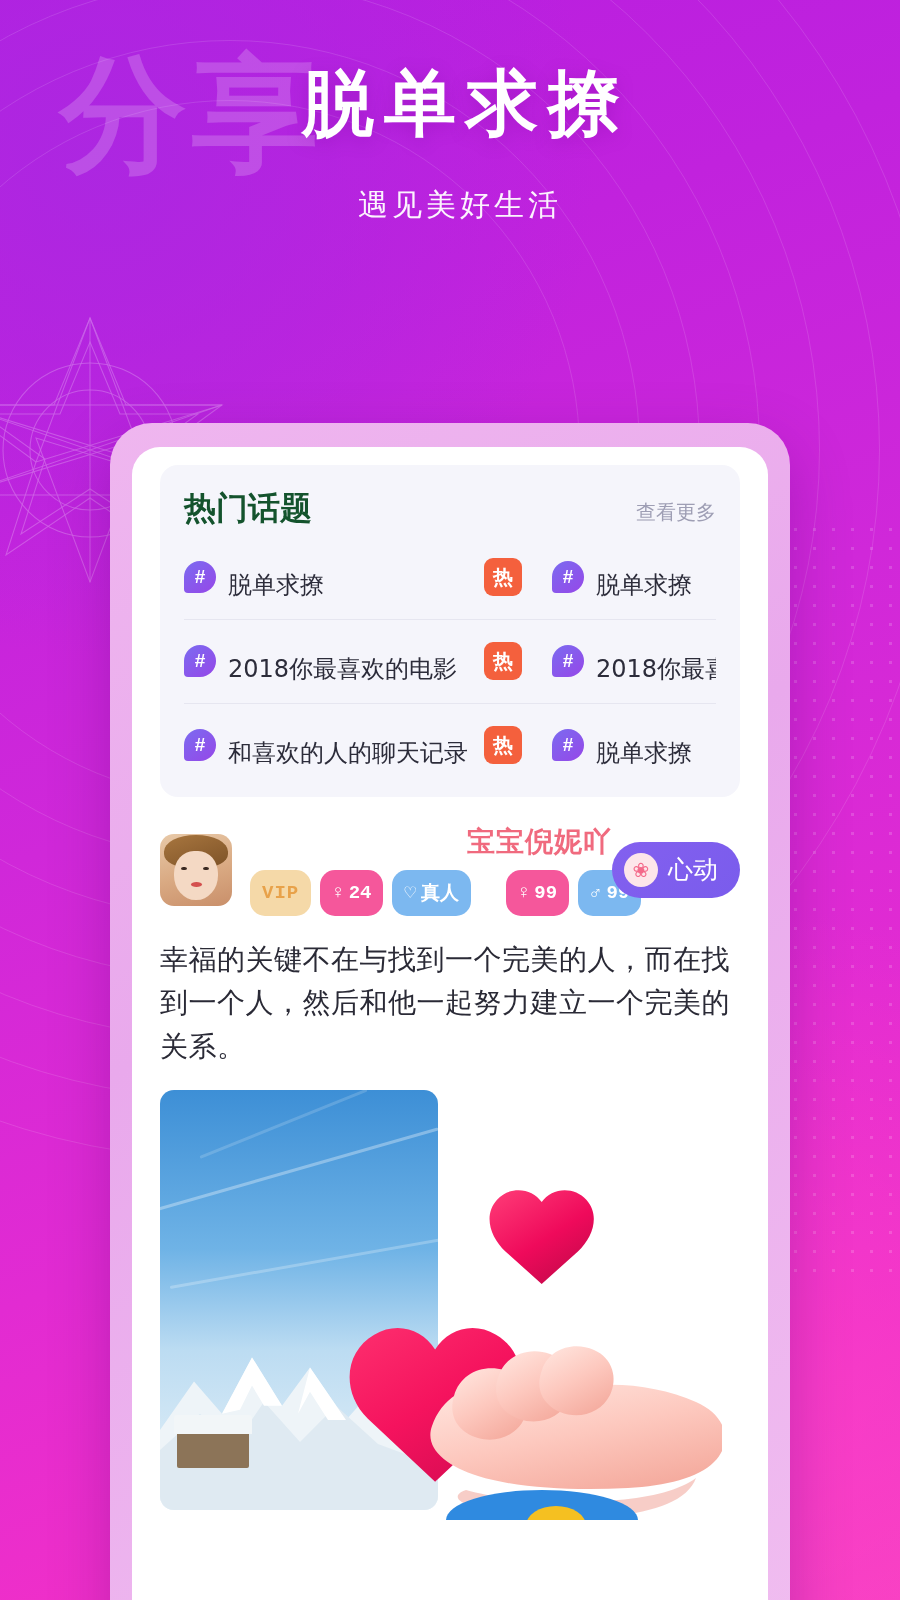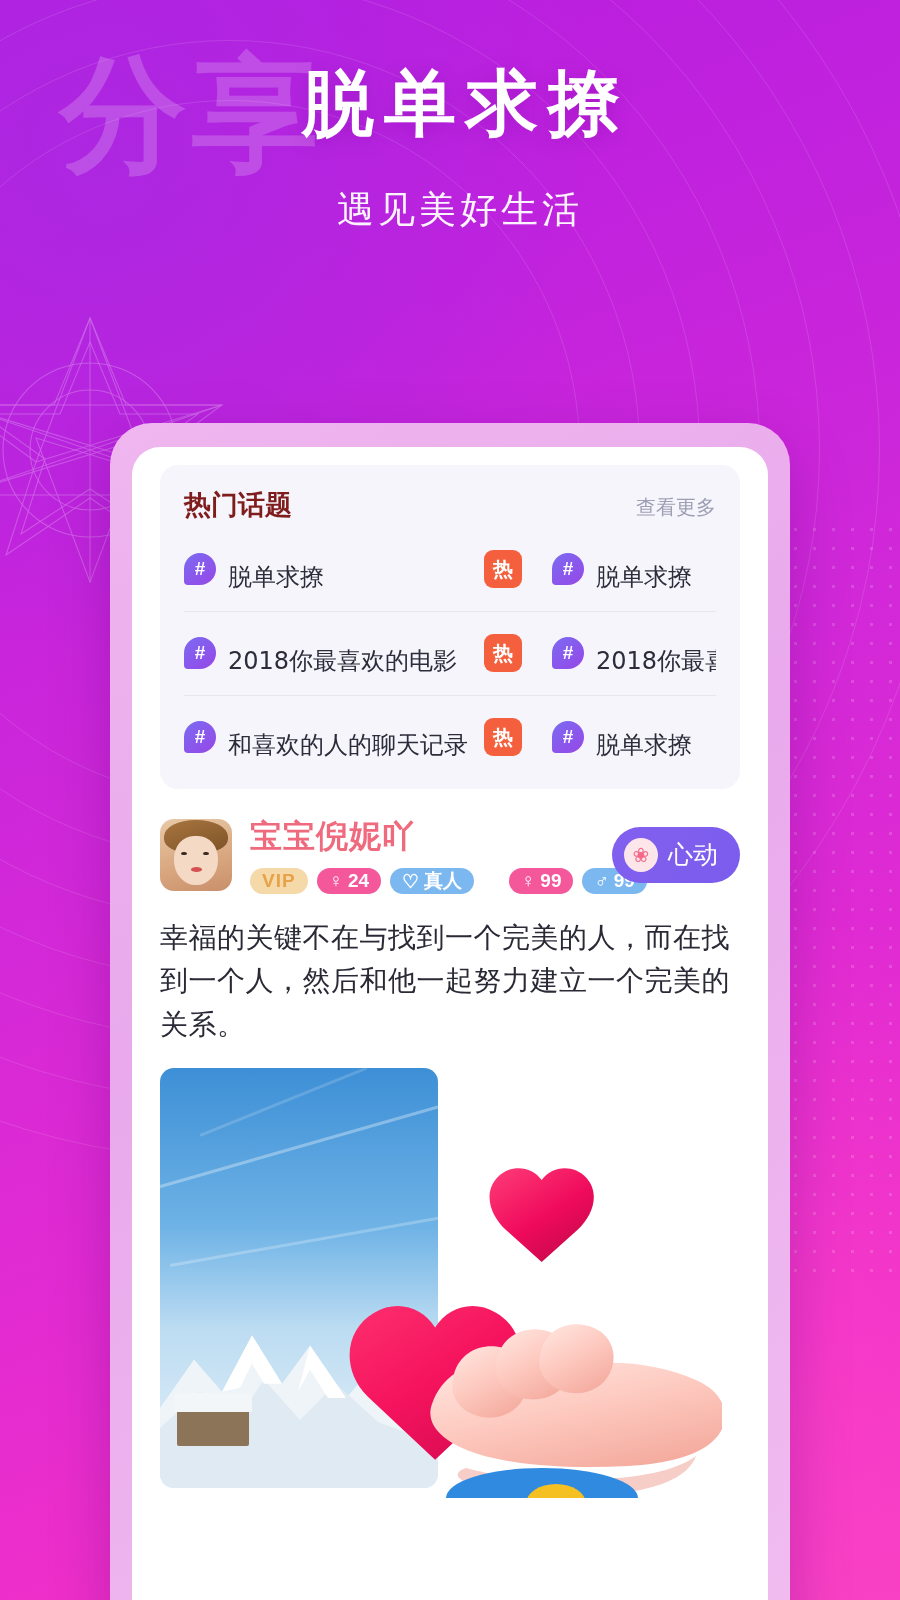--- a/index.html
+++ b/index.html
@@ -25,21 +25,21 @@
   .star-wire { position:absolute; left:-60px; top:300px; width:300px; height:300px; opacity:.30; }
 
   
   .hero { position:relative; z-index:3; padding-top:62px; text-align:center;padding-left:20px; }
   .hero-ghost { position:absolute; left:60px; top:52px; font-size:126px; font-weight:bold;
     color:rgba(255,255,255,.19); letter-spacing:6px; line-height:1;
     font-family:"DejaVu Sans",sans-serif; }
   .hero-title { position:relative; font-size:72px; font-weight:bold; color:#ffffff;
     letter-spacing:10px; line-height:1.15; font-family:"DejaVu Sans",sans-serif;
     text-shadow:0 4px 18px rgba(120,0,150,.28); padding-left:12px; }
-  .hero-sub { margin-top:40px; font-size:37px; color:rgba(255,255,255,.95);
+  .hero-sub { margin-top:40px; font-size:30px; color:rgba(255,255,255,.95);
     letter-spacing:4px; font-family:"DejaVu Sans",sans-serif; }
 
   
   .phone-wrap { position:absolute; z-index:4; left:110px; top:423px; width:680px; height:1240px; }
   .phone-frame { width:100%; height:100%; border-radius:42px;
     background:linear-gradient(150deg,#efb6ef 0%,#e9a9ec 40%,#f0bdf0 100%);
     padding:24px 22px 0 22px; box-shadow:0 22px 60px rgba(90,0,120,.30); }
   .phone-screen { width:100%; height:100%; background:#ffffff;
     border-radius:28px 28px 0 0; overflow:hidden; position:relative; }
 
@@ -68,21 +68,21 @@
   .bell-wrap { margin-left:auto; position:relative; width:56px; height:56px; margin-top:-2px; }
   .bell-badge { position:absolute; right:-4px; top:-6px; min-width:32px; height:32px;
     border-radius:16px; background:#f4624a; color:#fff; font-size:21px; font-weight:bold;
     display:flex; align-items:center; justify-content:center; padding:0 6px; }
 
   
   .topics-card { margin:18px 28px 0 28px; background:#f5f5fb; border-radius:18px;
     padding:22px 24px 10px 24px; }
   .topics-head { display:flex; align-items:baseline; justify-content:space-between;
     margin-bottom:4px; }
-  .topics-title { font-size:27px; font-weight:bold; color:#7f1d1d;
+  .topics-title { font-size:32px; font-weight:bold; color:#14532d;
     font-family:"DejaVu Sans",sans-serif; }
   .topics-more { font-size:20px; color:#9e9eb4; font-family:"DejaVu Sans",sans-serif; }
   .topic-row { display:flex; align-items:center; padding:18px 0; position:relative; }
   .topic-row + .topic-row::before { content:""; position:absolute; left:0; right:0; top:0;
     height:1px; background:#e6e6f0; }
   .topic-cell { display:flex; align-items:center; gap:12px; }
   .topic-cell.left { width:300px; flex:none; }
   .topic-cell.right { flex:1; min-width:0; }
   .hash { width:32px; height:32px; flex:none; border-radius:16px 16px 16px 4px;
     background:linear-gradient(140deg,#7b6bf0 0%,#9647e8 100%); color:#fff; font-size:19px;
@@ -100,26 +100,26 @@
     background:linear-gradient(165deg,#e8c9a8 0%,#d9a982 55%,#c98f6a 100%); position:relative; }
   .av-hair { position:absolute; left:6%; top:2%; width:88%; height:46%; border-radius:50% 50% 42% 42%;
     background:linear-gradient(160deg,#a8763f,#7d5227); }
   .av-face { position:absolute; left:20%; top:24%; width:60%; height:68%;
     border-radius:46% 46% 50% 50%; background:#f4d9c4; }
   .av-eye { position:absolute; width:8%; height:5%; border-radius:50%; background:#3a2a22; top:46%; }
   .av-eye.l { left:29%; } .av-eye.r { left:60%; }
   .av-lip { position:absolute; left:43%; top:68%; width:16%; height:7%; border-radius:50%;
     background:#d4514f; }
   .post-meta { margin-left:18px; flex:1; min-width:0; }
-  .post-name { font-size:32px; font-weight:bold; color:#f06a7e; letter-spacing:1px;
-    font-family:"DejaVu Sans",sans-serif; }
+  .post-name { font-size:28px; font-weight:bold; color:#f06a7e; letter-spacing:1px;
+    font-family:"DejaVu Sans",sans-serif;text-align:right; }
   .badges { display:flex; align-items:center; gap:9px; margin-top:9px; }
-  .badge { height:26px; border-radius:15px; display:flex; align-items:center; gap:5px;
+  .badge { height:46px; border-radius:15px; display:flex; align-items:center; gap:5px;
     padding:0 12px; font-size:19px; font-weight:bold; color:#fff; white-space:nowrap;
-    font-family:Liberation Sans, sans-serif; }
+    font-family:Liberation Mono, monospace; }
   .badge.vip { background:#f5d9a8; color:#e8a24a; letter-spacing:1px; }
   .badge.pink { background:#f5579b; }
   .badge.blue { background:#7cb8f0; }
   .badge.sp { margin-left:26px; }
   .like-btn { margin-left:auto; flex:none; height:56px; border-radius:28px;
     background:linear-gradient(135deg,#8360ef 0%,#7a5cec 100%); display:flex; align-items:center;
     gap:10px; padding:0 22px 0 12px; }
   .paw { width:34px; height:34px; border-radius:17px; background:#fde6ea; display:flex;
     align-items:center; justify-content:center; font-size:20px; color:#f4698a; }
   .like-text { font-size:25px; color:#fff; font-family:"DejaVu Sans",sans-serif; }

